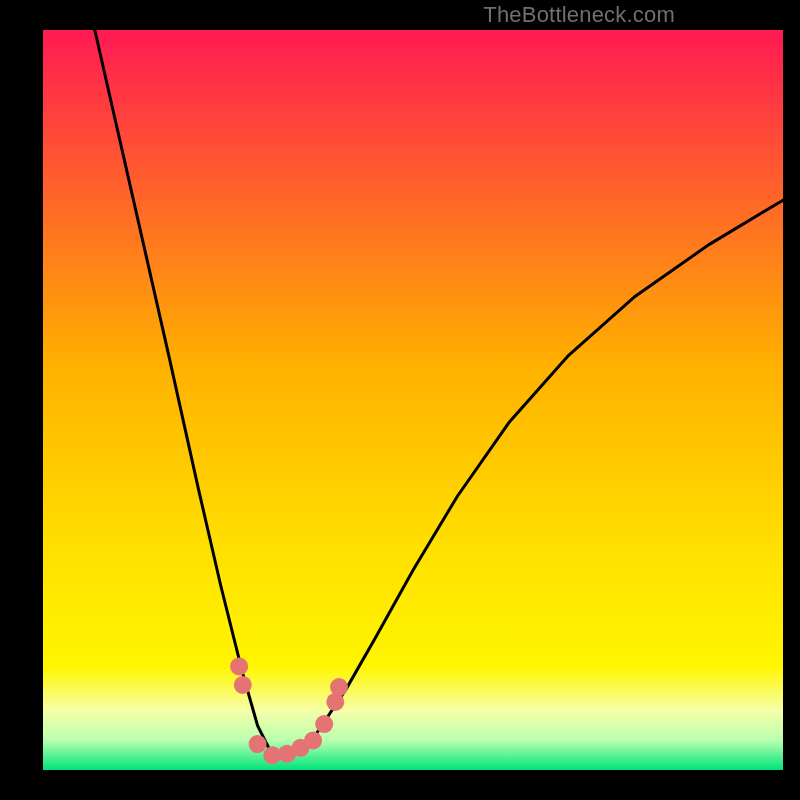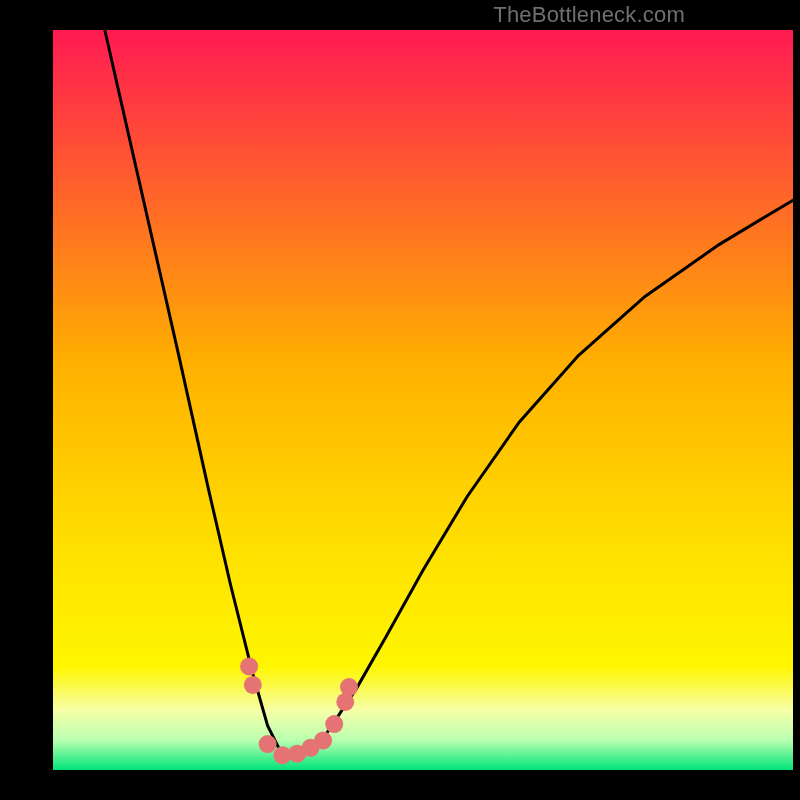--- a/index.html
+++ b/index.html
@@ -6,21 +6,21 @@
     margin: 0;
     padding: 0;
     width: 800px;
     height: 800px;
     background: #000;
     overflow: hidden;
     font-family: Arial, Helvetica, sans-serif;
   }
   .frame {
     position: absolute;
-    left: 18px; top: 0;
+    left: 8px; top: 0;
     width: 677px;
     height: 800px;
     background: #000;
   }
   .watermark {
     position: absolute;
     top: 2px;
     right: 10px;
     color: #6f6f6f;
     font-size: 22px;

